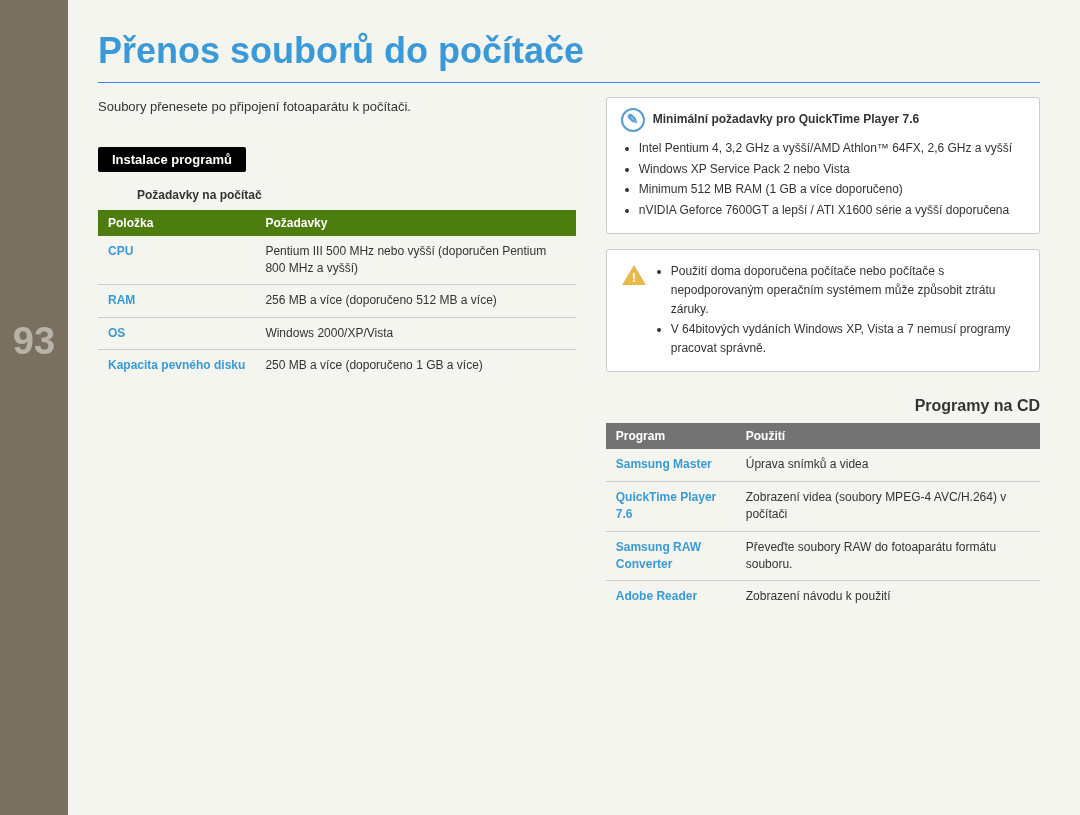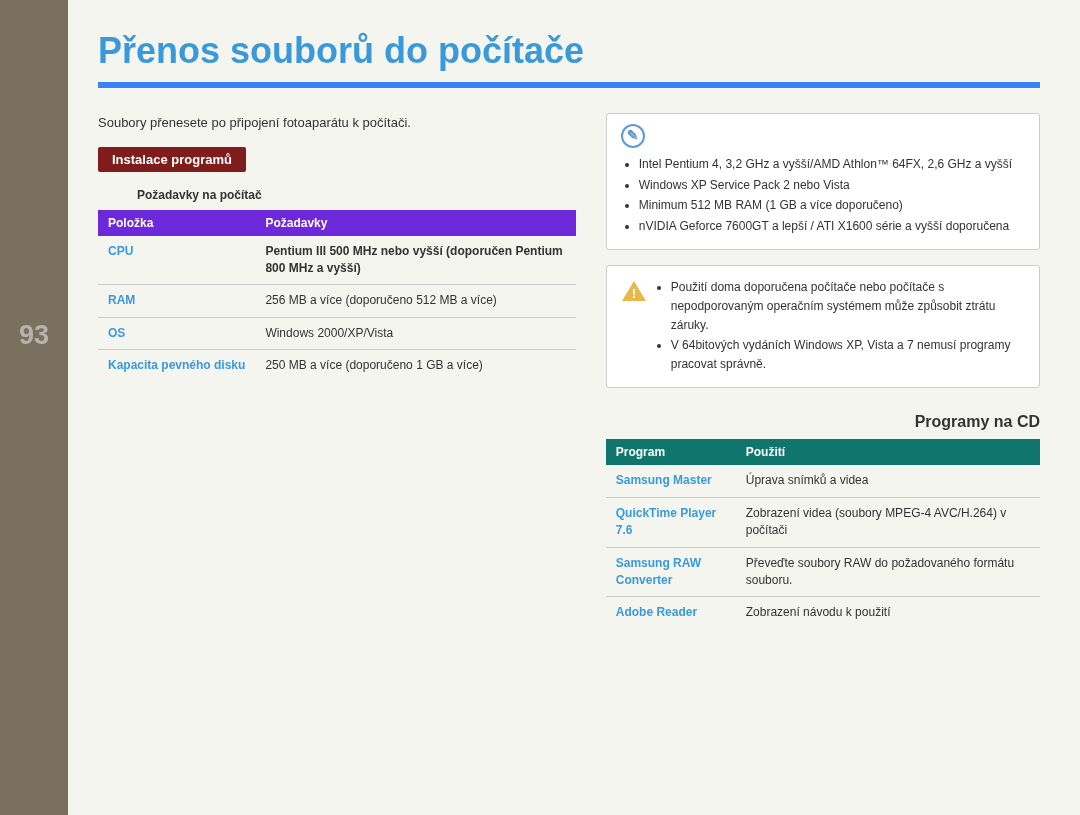--- a/index.html
+++ b/index.html
@@ -25,38 +25,38 @@
       width: 68px;
       background: #7a7060;
       display: flex;
       align-items: flex-start;
       justify-content: center;
       padding-top: 320px;
       flex-shrink: 0;
     }
     .page-number {
       color: #f5f5f0;
-      font-size: 27px;
+      font-size: 38px;
       font-weight: bold;
       opacity: 0.5;
     }
     .content {
       flex: 1;
       padding: 30px 40px 30px 30px;
       display: flex;
       flex-direction: column;
     }
     
     .main-title {
       color: #3a9ad9;
       font-size: 36px;
       font-weight: bold;
-      border-bottom: 6px solid #3b82f6;
+      border-bottom: 1px solid #3b82f6;
       padding-bottom: 10px;
-      margin-bottom: 25px;
+      margin-bottom: 14px;
     }
     
     .two-columns {
       display: flex;
       gap: 30px;
       flex: 1;
     }
     .left-col {
       flex: 1.1;
     }
@@ -69,26 +69,26 @@
     
     .section-subtitle {
       color: #3a9ad9;
       font-size: 20px;
       font-weight: bold;
       margin-bottom: 8px;
     }
     .intro-text {
       font-size: 13px;
       color: #333;
-      margin-bottom: 14px;
+      margin-bottom: 30px;
       line-height: 1.5;
     }
     
     .install-btn {
-      background: #7f1d1d;
+      background: #000000;
       color: #fff;
       font-size: 13px;
       font-weight: bold;
       padding: 5px 14px;
       display: inline-block;
       margin-bottom: 16px;
       border-radius: 2px;
     }
     
     .req-heading {
@@ -98,21 +98,21 @@
       margin-bottom: 8px;
       padding-left: 39px;
     }
     
     .req-table {
       width: 100%;
       border-collapse: collapse;
       font-size: 12px;
     }
     .req-table thead tr {
-      background: #6d28d9;
+      background: #4d7c0f;
       color: #fff;
     }
     .req-table thead th {
       padding: 6px 10px;
       text-align: left;
       font-weight: bold;
     }
     .req-table tbody tr {
       border-bottom: 1px solid #ccc;
     }
@@ -181,21 +181,21 @@
       color: #333;
       margin-bottom: 8px;
       text-align: right;
     }
     .prog-table {
       width: 100%;
       border-collapse: collapse;
       font-size: 12px;
     }
     .prog-table thead tr {
-      background: #0f766e;
+      background: #737373;
       color: #fff;
     }
     .prog-table thead th {
       padding: 6px 10px;
       text-align: left;
       font-weight: bold;
     }
     .prog-table tbody tr {
       border-bottom: 1px solid #ccc;
     }
@@ -237,21 +237,21 @@
         <table class="req-table">
           <thead>
             <tr>
               <th>Položka</th>
               <th>Požadavky</th>
             </tr>
           </thead>
           <tbody id="req-tbody">
           <tr>
                 <td>CPU</td>
-                <td style="white-space: pre-line; font-weight: bold;">Pentium III 500 MHz nebo vyšší (doporučen Pentium 800 MHz a vyšší)</td>
+                <td style="white-space: pre-line;">Pentium III 500 MHz nebo vyšší (doporučen Pentium 800 MHz a vyšší)</td>
               </tr>
               <tr>
                 <td>RAM</td>
                 <td style="white-space: pre-line;">256 MB a více (doporučeno 512 MB a více)</td>
               </tr>
               <tr>
                 <td>OS</td>
                 <td style="white-space: pre-line;">Windows 2000/XP/Vista</td>
               </tr>
               <tr>
@@ -260,20 +260,21 @@
               </tr>
             </tbody>
         </table>
       </div>
 
       <div class="right-col">
 
         <div class="info-box">
           <div class="info-box-header">
             <div class="info-icon">✎</div>
+            <span>Minimální požadavky pro QuickTime Player 7.6</span>
           </div>
           <ul id="info-list">
           <li>Intel Pentium 4, 3,2 GHz a vyšší/AMD Athlon™ 64FX, 2,6 GHz a vyšší</li>
               <li>Windows XP Service Pack 2 nebo Vista</li>
               <li>Minimum 512 MB RAM (1 GB a více doporučeno)</li>
               <li>nVIDIA Geforce 7600GT a lepší / ATI X1600 série a vyšší doporučena</li>
             </ul>
         </div>
 
         <div class="info-box">
@@ -304,21 +305,21 @@
             <tr>
                   <td>Samsung Master</td>
                   <td>Úprava snímků a videa</td>
                 </tr>
                 <tr>
                   <td>QuickTime Player 7.6</td>
                   <td>Zobrazení videa (soubory MPEG-4 AVC/H.264) v počítači</td>
                 </tr>
                 <tr>
                   <td>Samsung RAW Converter</td>
-                  <td>Převeďte soubory RAW do požadovaného formátu souboru.</td>
+                  <td>Převeďte soubory RAW do fotoaparátu formátu souboru.</td>
                 </tr>
                 <tr>
                   <td>Adobe Reader</td>
                   <td>Zobrazení návodu k použití</td>
                 </tr>
               </tbody>
           </table>
         </div>
       </div>
     </div>

